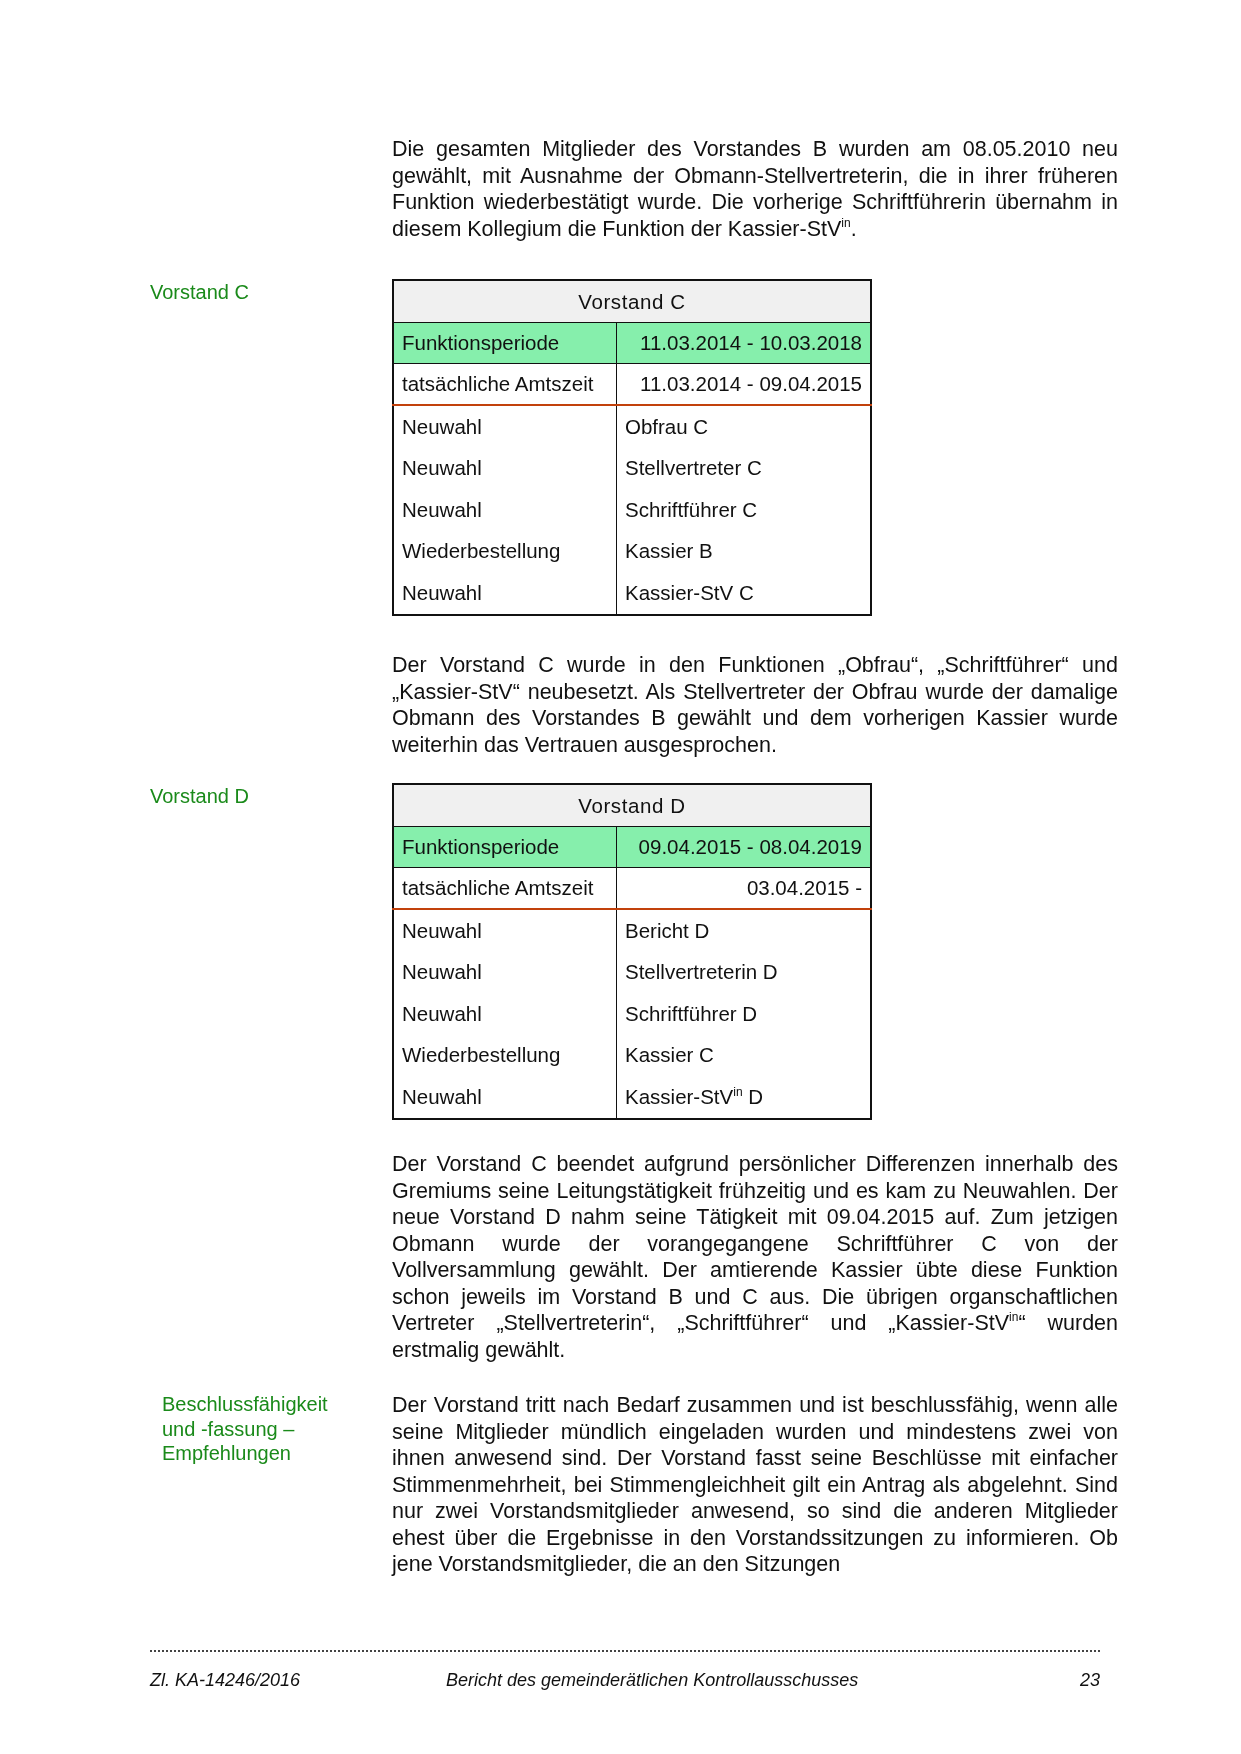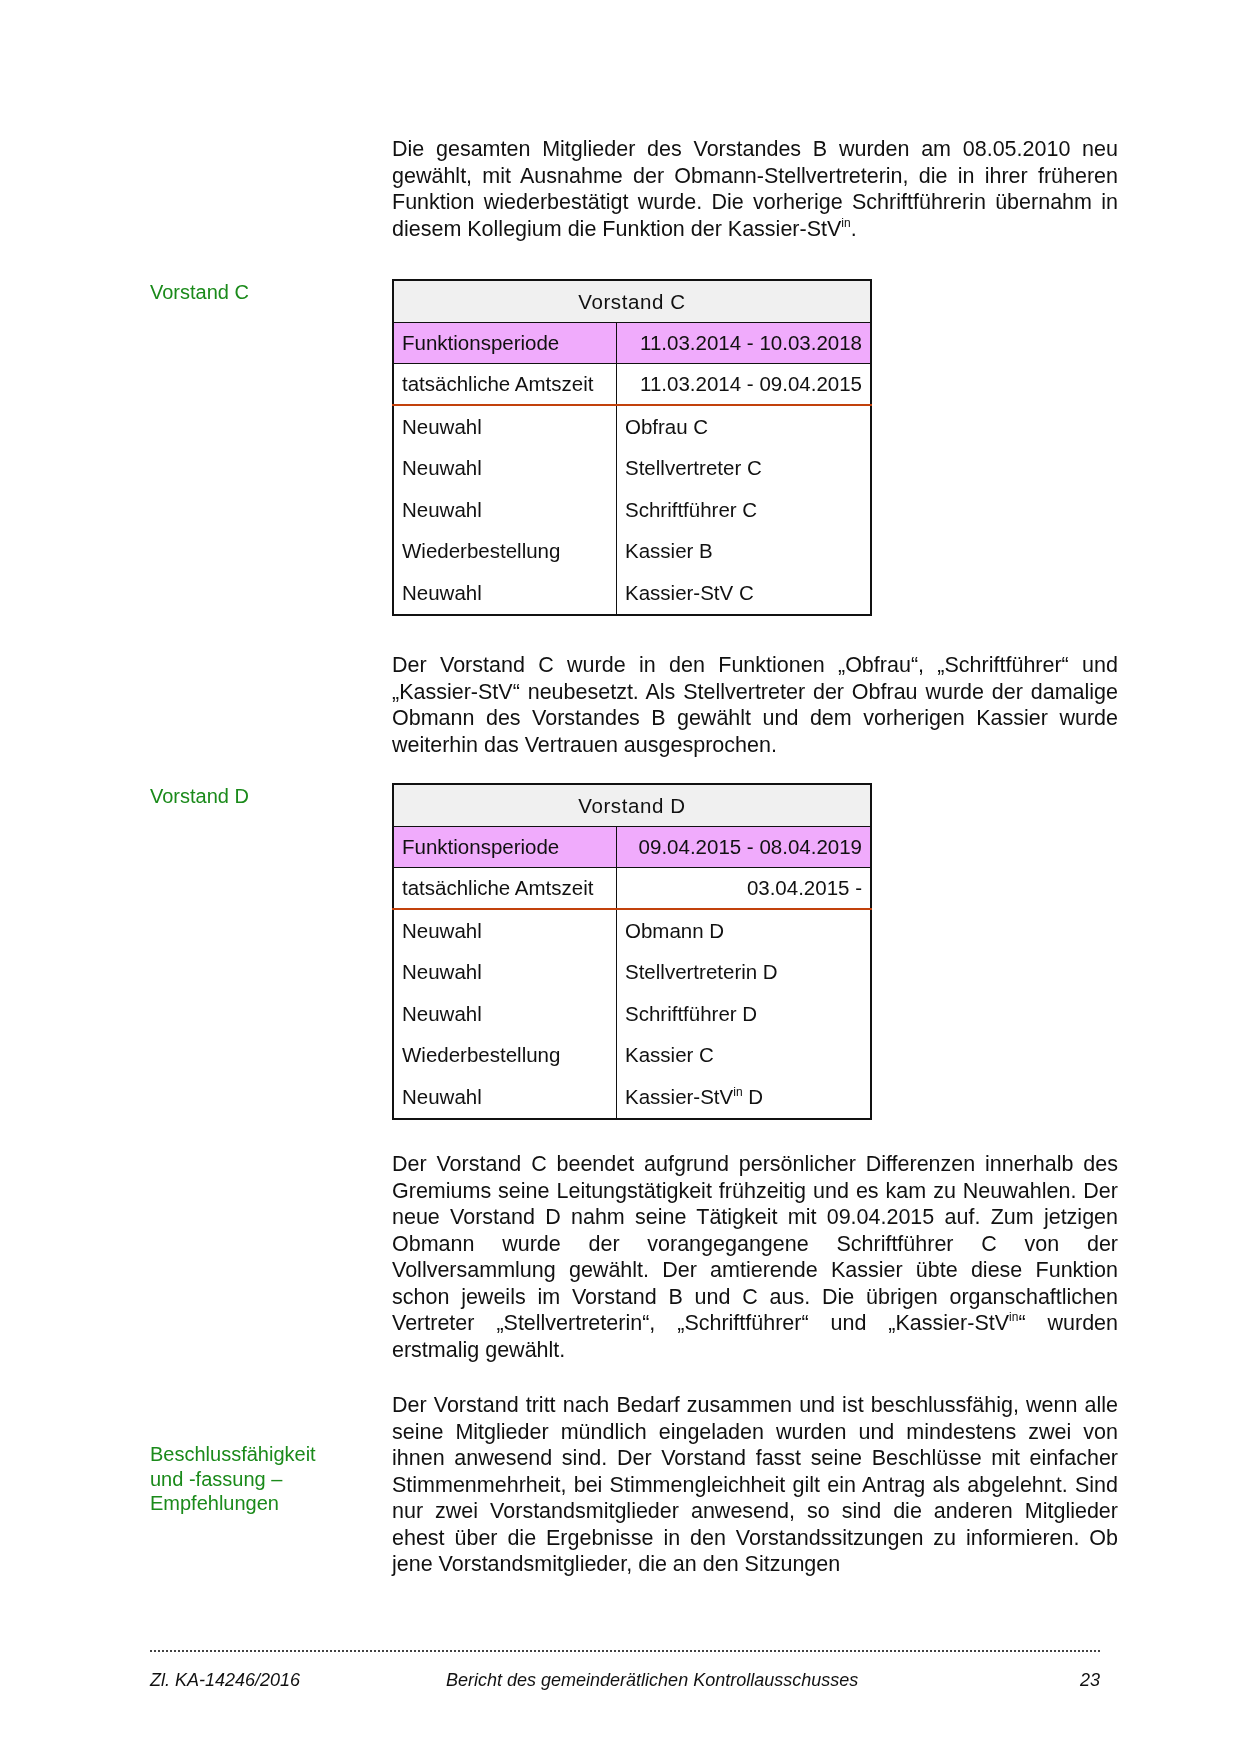--- a/index.html
+++ b/index.html
@@ -20,21 +20,21 @@
   table.vt {
     position: absolute; left: 392px; width: 480px;
     border-collapse: collapse; border: 2px solid #111;
     font-size: 20.5px;
   }
   table.vt td { padding: 0 8px; height: 40px; vertical-align: middle; }
   table.vt tr.title td {
     background: #f0f0f0; text-align: center; border-bottom: 1.5px solid #111;
     letter-spacing: 0.6px; height: 41px;
   }
-  table.vt tr.period td { background: #f0abfc; border-bottom: 1.5px solid #111; }
+  table.vt tr.period td { background: #86efac; border-bottom: 1.5px solid #111; }
   table.vt tr.amtszeit td { border-bottom: 2px solid #c2410c; }
   table.vt td.c1 { width: 206px; border-right: 1.5px solid #111; }
   table.vt td.date { text-align: right; }
   table.vt tr.member td { height: 41.5px; }
   table.vt sup { font-size: 12px; line-height: 0; vertical-align: 8px; }
   .footer-rule {
     position: absolute; left: 150px; top: 1650px; width: 950px;
     border-top: 2px dotted #444;
   }
   .footer {
@@ -101,21 +101,21 @@
   <tr class="period">
     <td class="c1">Funktionsperiode</td>
     <td class="date">09.04.2015 - 08.04.2019</td>
   </tr>
   <tr class="amtszeit">
     <td class="c1">tatsächliche Amtszeit</td>
     <td class="date">03.04.2015 -</td>
   </tr>
   <tr class="member">
     <td class="c1">Neuwahl</td>
-    <td>Obmann D</td>
+    <td>Bericht D</td>
   </tr>
   <tr class="member">
     <td class="c1">Neuwahl</td>
     <td>Stellvertreterin D</td>
   </tr>
   <tr class="member">
     <td class="c1">Neuwahl</td>
     <td>Schriftführer D</td>
   </tr>
   <tr class="member">
@@ -124,21 +124,21 @@
   </tr>
   <tr class="member">
     <td class="c1">Neuwahl</td>
     <td><span>Kassier-StV</span><sup>in</sup><span style="white-space:pre"> D</span></td>
   </tr>
 </tbody>
   </table>
 
 <div class="para" style="top:1151px;"><span>Der Vorstand C beendet aufgrund persönlicher Differenzen innerhalb des Gremiums seine Leitungstätigkeit frühzeitig und es kam zu Neu­wahlen. Der neue Vorstand D nahm seine Tätigkeit mit 09.04.2015 auf. Zum jetzigen Obmann wurde der vorangegangene Schriftführer C von der Vollversammlung gewählt. Der amtierende Kassier übte diese Funktion schon jeweils im Vorstand B und C aus. Die übrigen organ­schaftlichen Vertreter „Stellvertreterin“, „Schriftführer“ und „Kassier-StV</span><sup>in</sup><span>“ wurden erstmalig gewählt.</span></div>
 
-<div class="margin-label" style="top:1442px;">
+<div class="margin-label" style="top:1392px;margin-left:12px;">
   <div>Beschlussfähigkeit</div>
   <div>und -fassung –</div>
   <div>Empfehlungen</div>
 </div>
 
 <div class="para" style="top:1392px;">Der Vorstand tritt nach Bedarf zusammen und ist beschlussfähig, wenn alle seine Mitglieder mündlich eingeladen wurden und mindestens zwei von ihnen anwesend sind. Der Vorstand fasst seine Beschlüsse mit einfacher Stimmenmehrheit, bei Stimmengleichheit gilt ein Antrag als abgelehnt. Sind nur zwei Vorstandsmitglieder anwesend, so sind die anderen Mitglieder ehest über die Ergebnisse in den Vorstandssitzun­gen zu informieren. Ob jene Vorstandsmitglieder, die an den Sitzungen</div>
 
 <div class="footer-rule"></div>
 <div class="footer">
   <span class="ref">Zl. KA-14246/2016</span>

